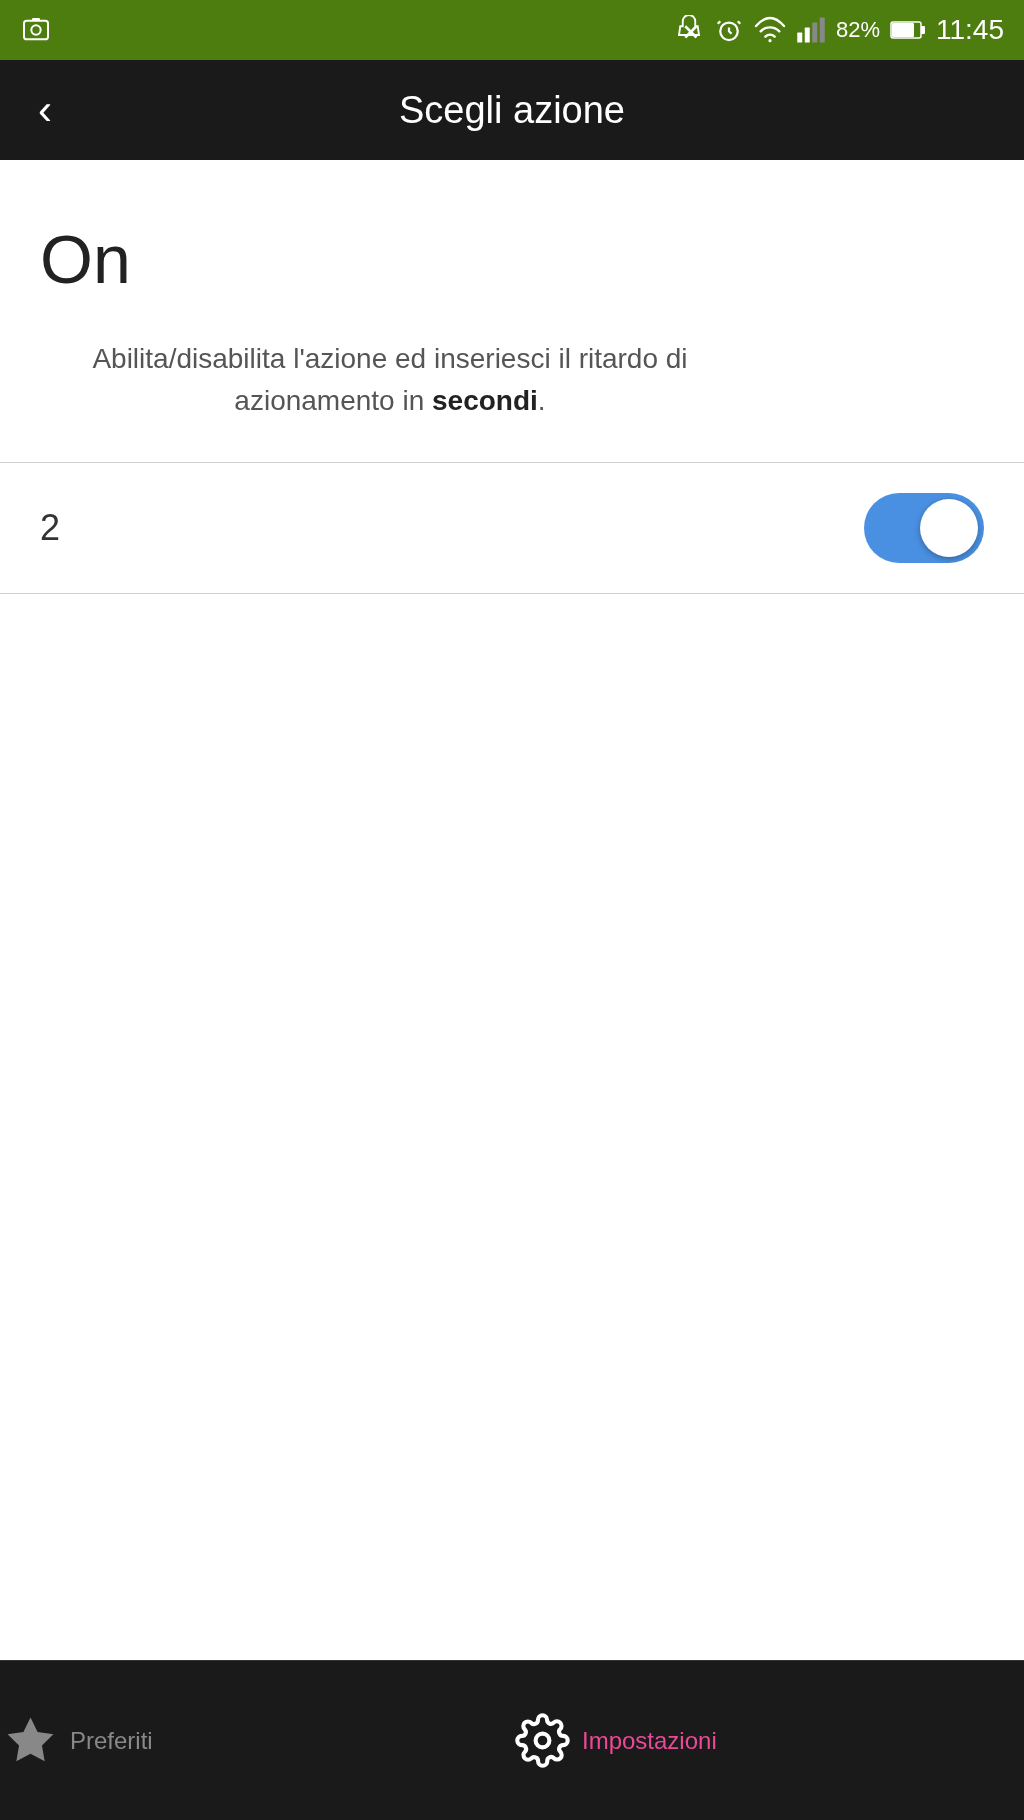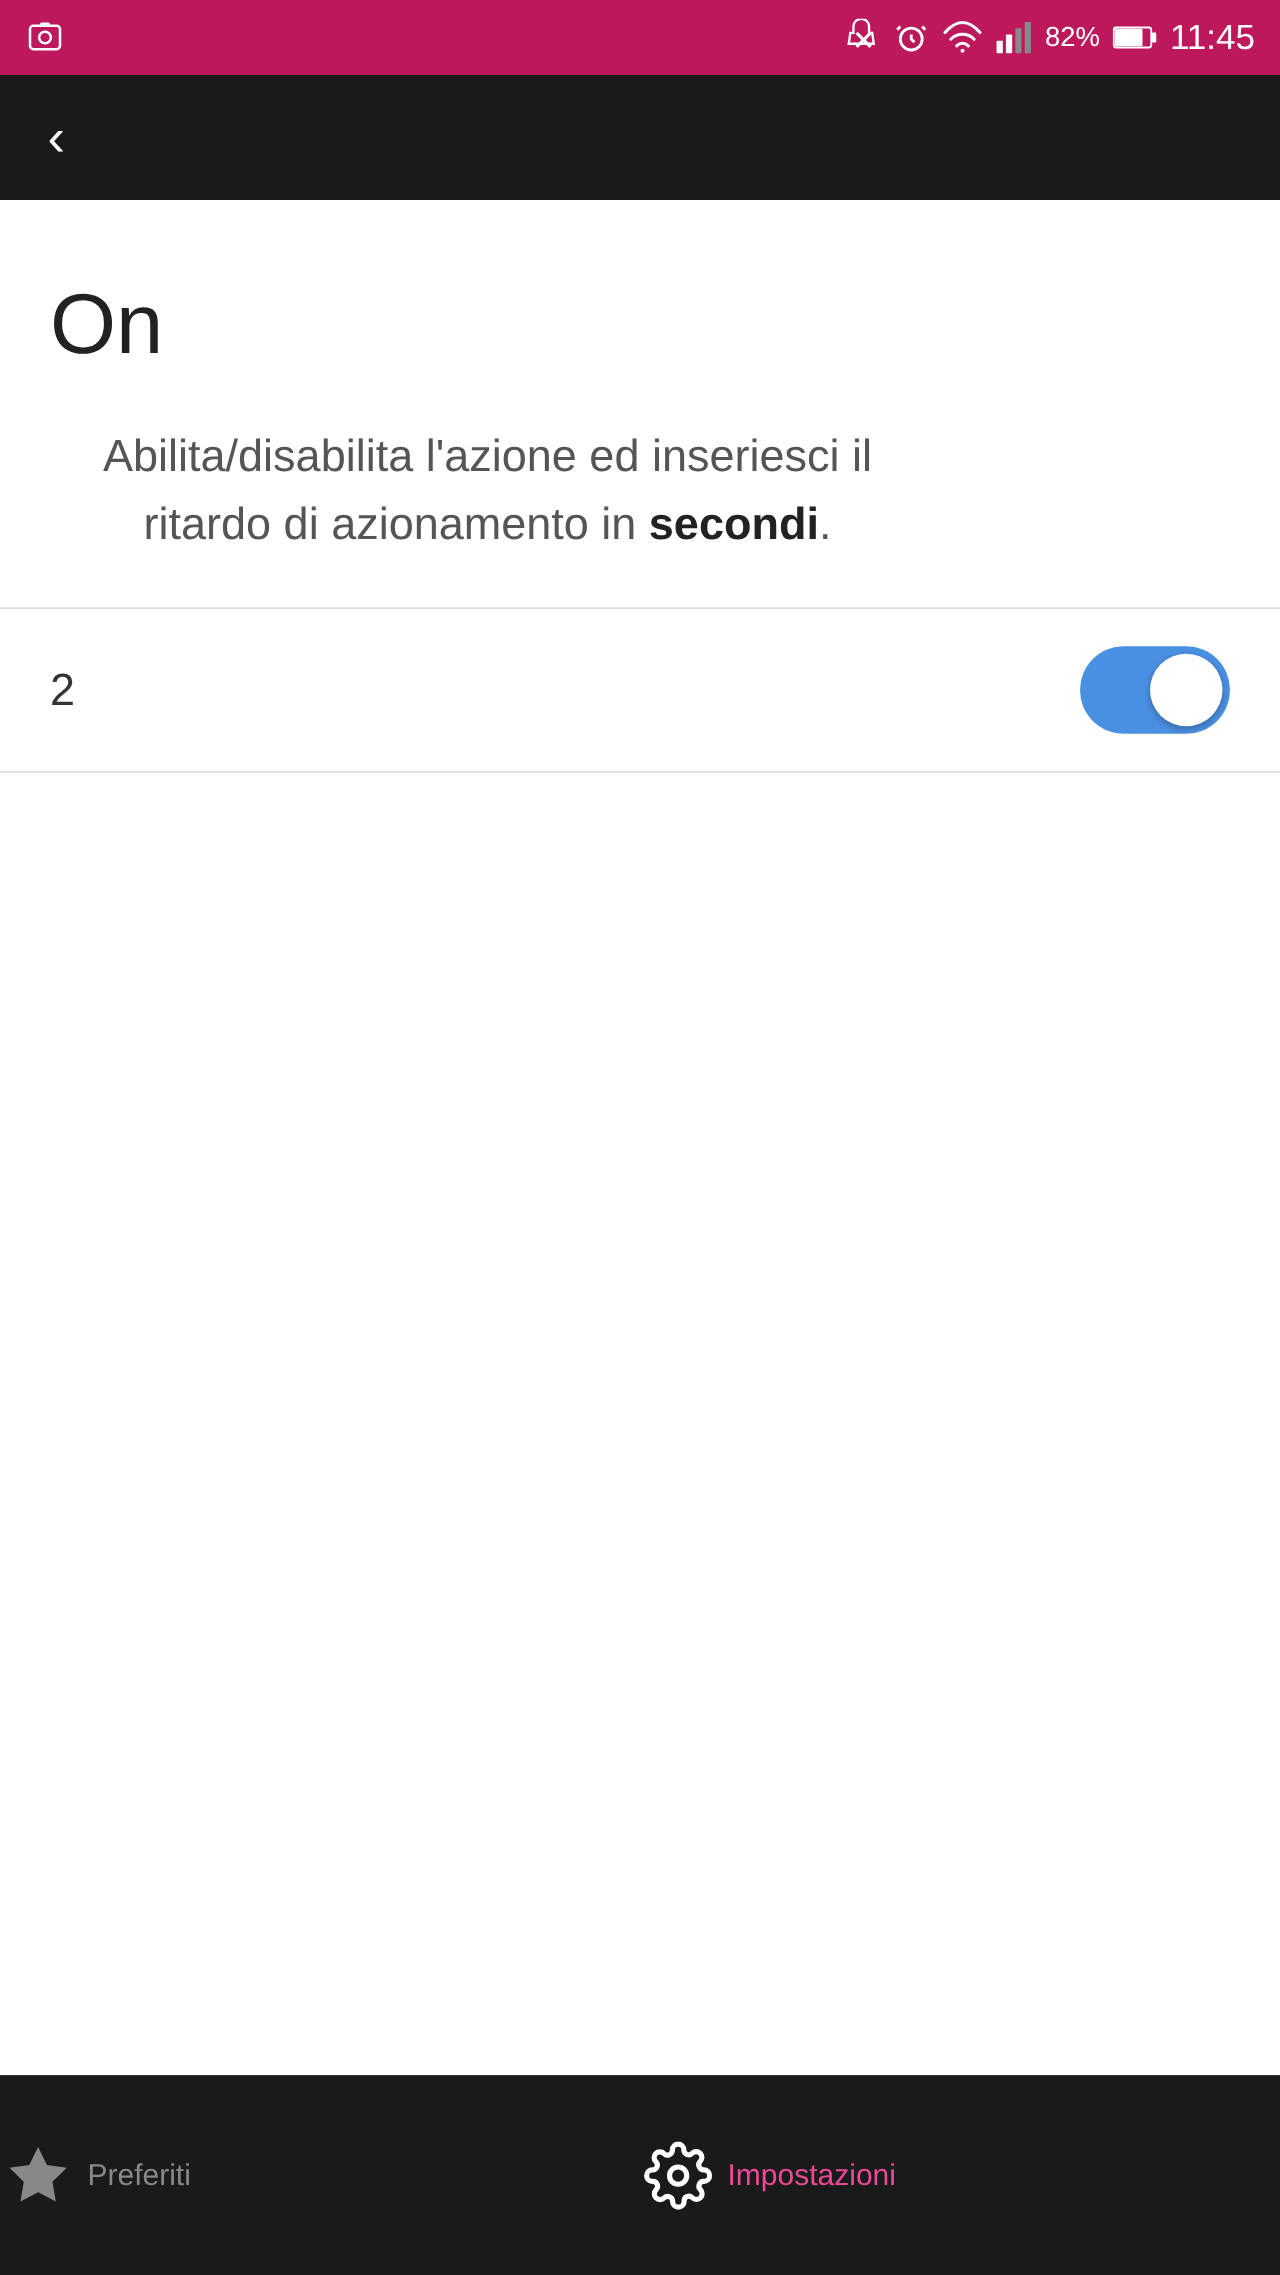--- a/index.html
+++ b/index.html
@@ -13,21 +13,21 @@
       height: 1820px;
       font-family: -apple-system, BlinkMacSystemFont, 'Helvetica Neue', Arial, sans-serif;
       background: #ffffff;
       display: flex;
       flex-direction: column;
       overflow: hidden;
     }
 
     
     .status-bar {
-      background: #be185d;
+      background: #4d7c0f;
       height: 60px;
       display: flex;
       align-items: center;
       justify-content: space-between;
       padding: 0 20px;
       flex-shrink: 0;
     }
 
     .status-bar-left {
       display: flex;
@@ -101,21 +101,21 @@
     }
 
     .hero-title {
       font-size: 68px;
       font-weight: 400;
       color: #222222;
       margin-bottom: 40px;
     }
 
     .hero-description {
-      font-size: 36px;
+      font-size: 28px;
       color: #555555;
       line-height: 1.5;
       max-width: 700px;
     }
 
     .hero-description strong {
       font-weight: 700;
       color: #222222;
     }
 
@@ -273,20 +273,21 @@
       <rect x="1" y="3" width="30" height="16" rx="2" stroke="#ffffff" stroke-width="1.5"></rect>
       <rect x="2" y="4" width="22" height="14" rx="1" fill="#ffffff"></rect>
       <rect x="31" y="7" width="4" height="8" rx="1" fill="#ffffff"></rect>
     </svg>
     <span class="status-time">11:45</span>
   </div>
 </div>
 
 <div class="nav-bar">
   <button class="nav-back-button">‹</button>
+  <span class="nav-title">Scegli azione</span>
 </div>
 
 <div class="main-content">
 
   <div class="hero-section">
     <h1 class="hero-title">On</h1>
     <p class="hero-description">
       <span>Abilita/disabilita l'azione ed inseriesci il ritardo di azionamento in </span><strong>secondi</strong><span>.</span>
     </p>
   </div>

